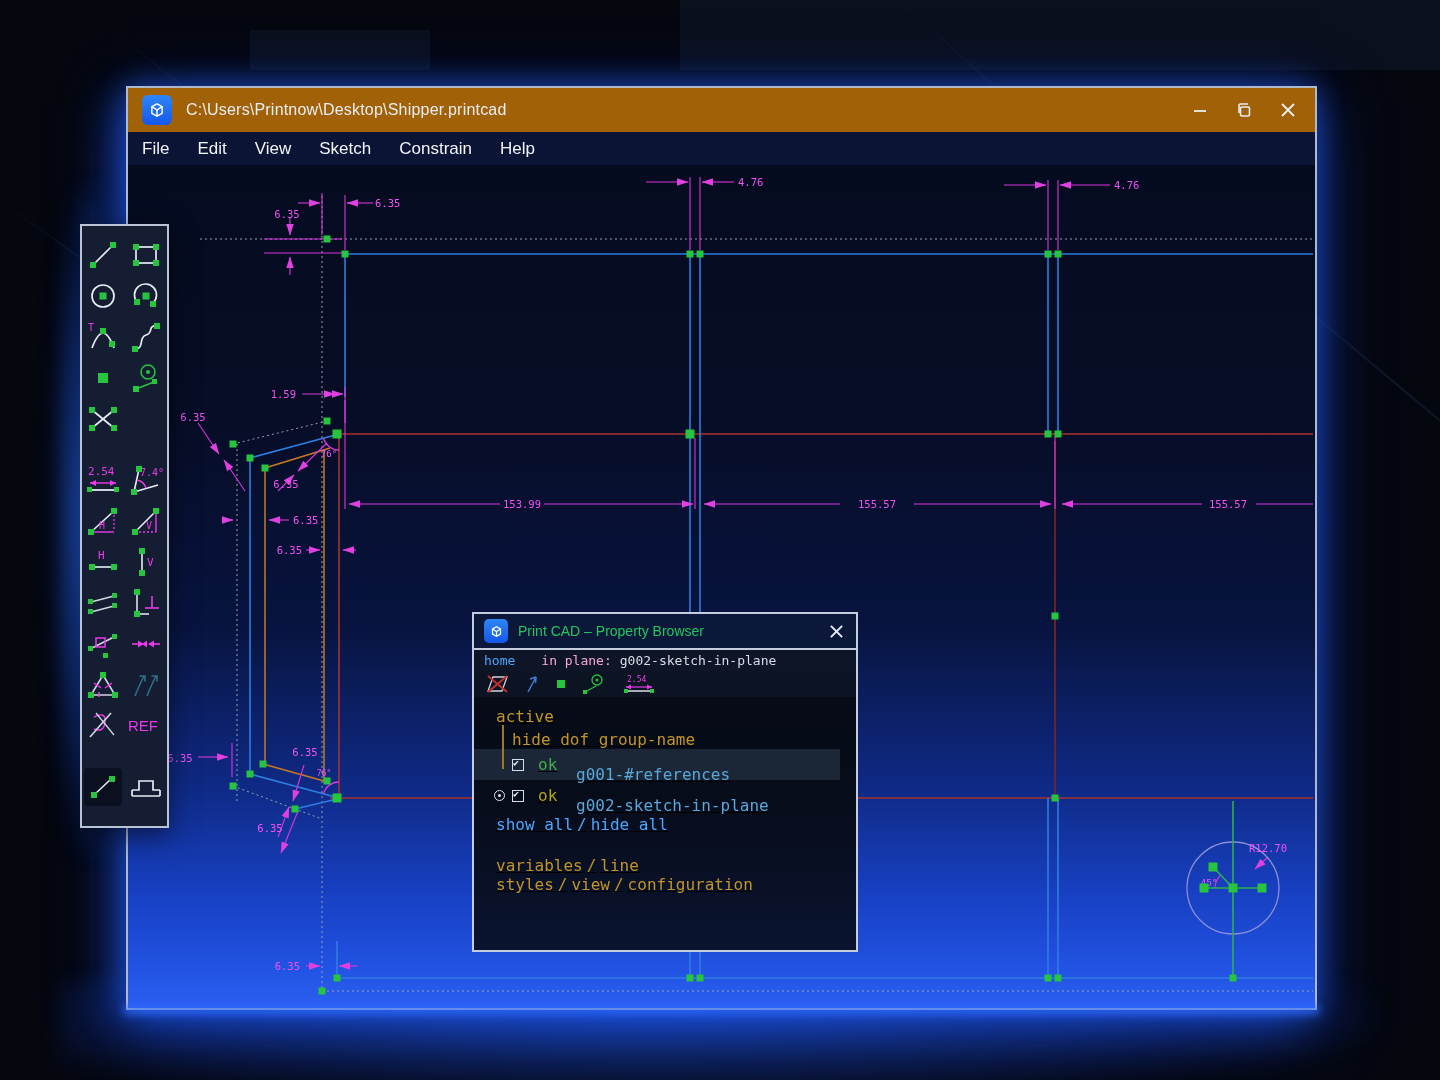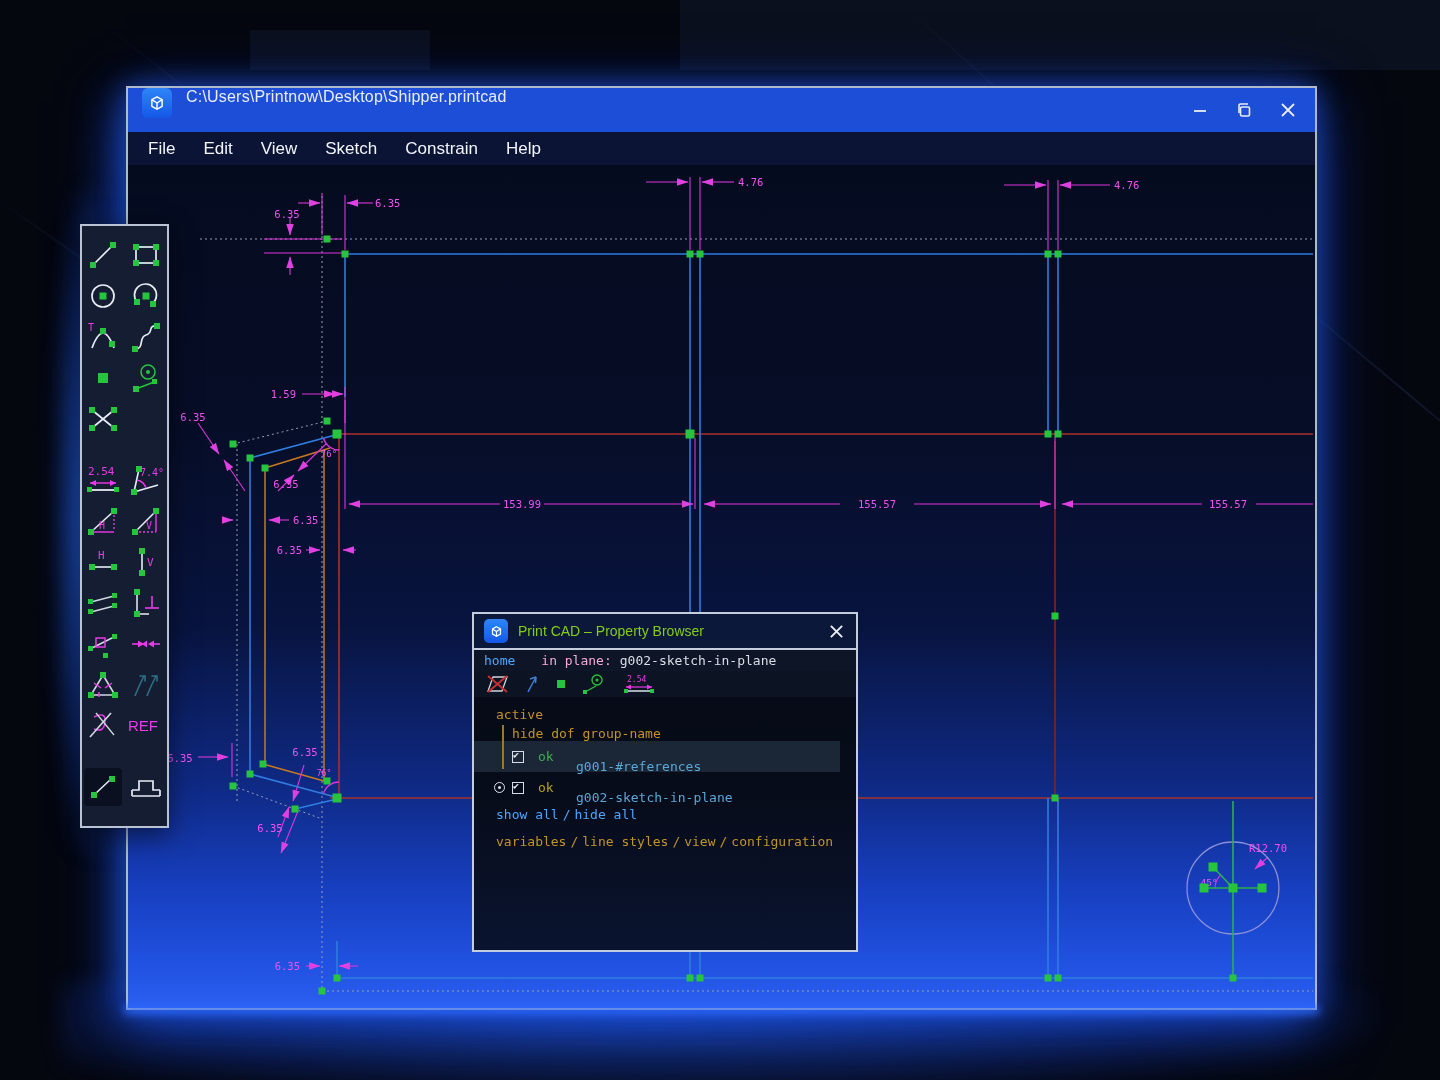--- a/index.html
+++ b/index.html
@@ -12,27 +12,27 @@
     background:radial-gradient(ellipse at 45% 30%, rgba(35,95,245,.50), rgba(25,70,220,.18) 55%, transparent 75%); filter:blur(10px); }
   .glow-left { position:absolute; left:58px; top:190px; width:52px; height:660px;
     background:radial-gradient(ellipse at 60% 50%, rgba(45,115,255,.95), rgba(30,90,250,.35) 55%, transparent 78%); filter:blur(12px); }
 
   
   .window { position:absolute; left:126px; top:86px; width:1191px; height:924px;
     border:2px solid #aeb9cb; background:#0a1128;
     box-shadow:0 0 26px rgba(40,100,255,.45), 0 16px 60px rgba(30,85,255,.55), -10px 10px 40px rgba(30,90,255,.35); }
   .window::after { content:""; position:absolute; left:-4px; right:-4px; bottom:-6px; height:8px;
     background:#2e6bff; filter:blur(4px); opacity:.9; }
-  .titlebar { height:44px; display:flex; align-items:flex-start; padding:0 14px; background:#1d4ed8; position:relative; }
+  .titlebar { height:44px; display:flex; align-items:center; padding:0 14px; background:#a16207; position:relative; }
   .app-icon { width:30px; height:30px; border-radius:6px; background:linear-gradient(180deg,#2e86f7,#1557e8);
     display:flex; align-items:center; justify-content:center; margin-right:14px; }
   .title-text { color:#e9edf5; font-size:16px; letter-spacing:.2px; }
   .win-controls { position:absolute; right:18px; top:0; height:44px; display:flex; align-items:center; gap:26px; }
   .win-btn { width:18px; height:18px; display:flex; align-items:center; justify-content:center; cursor:default; }
-  .menubar { height:33px; display:flex; align-items:center; padding:0 20px; gap:28px; background:#0b1434; }
+  .menubar { height:33px; display:flex; align-items:center; padding:0 14px; gap:28px; background:#0b1434; }
   .menu-item { color:#f2f5fa; font-size:17px; }
 
   .canvas-area { position:absolute; left:0; top:77px; width:1187px; height:843px;
     background:linear-gradient(180deg,#050b1f 0%,#060d26 30%,#081440 55%,#0f2a86 74%,#173fc0 86%,#2152e2 95%,#2b5ff0 100%); }
   .canvas-area svg { display:block; }
 
   
   .toolbar { position:absolute; left:-48px; top:136px; width:89px; height:604px;
     border:2px solid #b9c3d4; background:#151d32; padding:8px 0 0 0;
     box-shadow:0 8px 24px rgba(0,0,0,.5); }
@@ -42,43 +42,43 @@
   .tool.selected { background:#0a101f; border-radius:4px; }
 
   
   .pbrowser { position:absolute; left:344px; top:524px; width:386px; height:340px;
     border:2px solid #c3cddd; background:linear-gradient(180deg,#060a15 0%,#070c1a 55%,#0a1430 100%);
     font-family:"DejaVu Sans Mono", monospace; }
   .pb-title { height:36px; background:#0c1839; display:flex; align-items:center; padding:0 10px;
     border-bottom:2px solid #c3cddd; position:relative; }
   .pb-icon { width:24px; height:24px; border-radius:5px; background:linear-gradient(180deg,#2e86f7,#1557e8);
     display:flex; align-items:center; justify-content:center; margin-right:10px; }
-  .pb-title-text { color:#84cc16; font-size:14px; font-family:"Liberation Sans", sans-serif; }
+  .pb-title-text { color:#22c55e; font-size:14px; font-family:"Liberation Sans", sans-serif; }
   .pb-close { position:absolute; right:10px; top:7px; width:20px; height:20px; display:flex; align-items:center; justify-content:center; }
   .pb-tabs { height:21px; background:#0d1526; display:flex; align-items:center; padding:0 10px; font-size:13px; gap:8px;text-align:center; }
   .pb-tab-home { color:#4da6ff; margin-right:18px; }
   .pb-inplane-label { color:#f9a8d4; }
   .pb-inplane-value { color:#d9dee8; }
   .pb-iconrow { height:26px; background:#0c1322; display:flex; align-items:center; gap:14px; padding:0 12px; }
-  .pb-body { position:relative; padding:10px 16px 0 0; font-size:13px; }
+  .pb-body { position:relative; padding:10px 16px 0 0; font-size:16px;text-decoration:underline; }
   .pb-active { color:#c29427; padding-left:22px; }
   .pb-colline { position:absolute; left:28px; top:28px; width:2px; height:44px; background:#9a7a24; }
   .pb-header { color:#c29427; padding-left:38px; margin-top:4px; }
   .pb-row { display:flex; align-items:center; height:31px; padding-left:20px; gap:0; }
   .pb-row.hl { background:#1b2736; }
   .pb-radio { width:11px; height:11px; border:1.5px solid #dfe5ee; border-radius:50%; position:relative; margin-right:7px; }
   .pb-radio::after { content:""; position:absolute; left:2.5px; top:2.5px; width:3px; height:3px; border-radius:50%; background:#dfe5ee; }
   .pb-radio-space { width:18px; }
   .cb { width:12px; height:12px; border:1.5px solid #d7dde8; margin-right:14px; position:relative; }
   .cb.checked::after { content:"✔"; position:absolute; left:0px; top:-3px; font-size:10px; color:#e8eef6; }
   .pb-dof { width:38px; }
   .dof-g { color:#3fae4e; } .dof-y { color:#b5a418; }
   .pb-group { color:#5aa7d8;margin-top:20px; }
   .pb-links1 { margin-top:4px; padding-left:22px; color:#4da6ff; }
-  .pb-links2 { margin-top:12px; padding-left:22px; color:#c29427; }
+  .pb-links2 { margin-top:22px; padding-left:22px; color:#c29427; }
   .pb-sep { padding:0 4px; }
 </style>
 </head>
 <body>
 
 <div class="bg-rect" style="left:680px; top:0; width:760px; height:70px;"></div>
 <div class="bg-rect" style="left:250px; top:30px; width:180px; height:40px;"></div>
 <div class="bg-line" style="left:100px; top:20px; width:500px; transform:rotate(38deg);"></div>
 <div class="bg-line" style="left:900px; top:0px; width:560px; transform:rotate(42deg);"></div>
 <div class="bg-line" style="left:1250px; top:260px; width:400px; transform:rotate(40deg);"></div>

